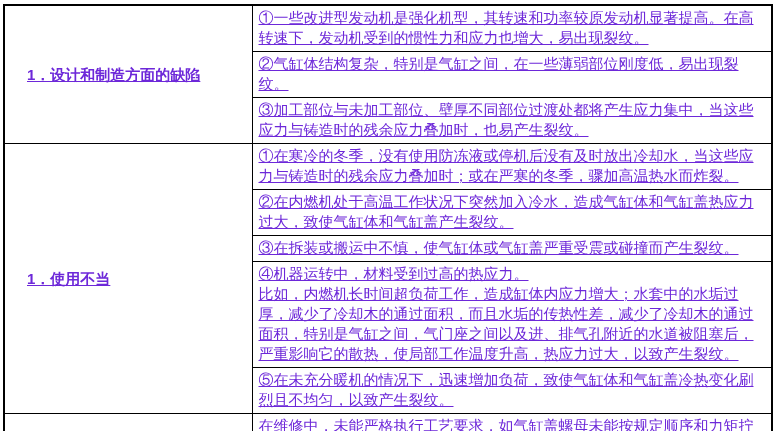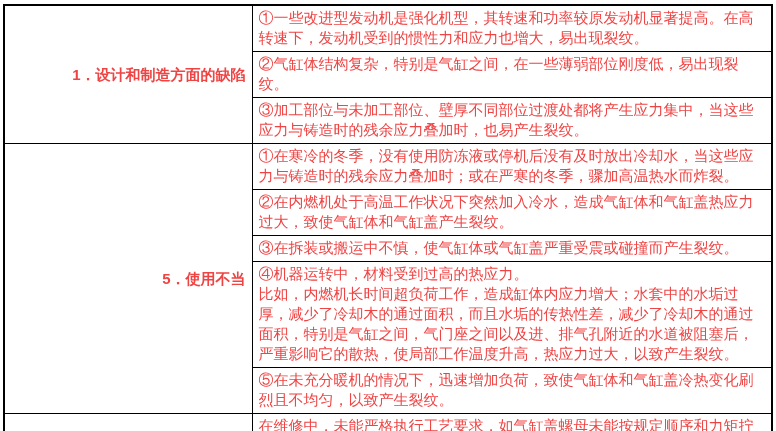--- a/index.html
+++ b/index.html
@@ -22,33 +22,34 @@
     width: 770px;
     border-collapse: collapse;
     table-layout: fixed;
     background: #ffffff;
   }
   table.cause-table td {
     border: 1px solid #000000;
     font-size: 15px;
     line-height: 20px;
     vertical-align: middle;
-    color: #ef4444;
+    color: #6d28d9;
     box-sizing: border-box;
+    text-decoration: underline;
   }
   
   table.cause-table {
     border: 2px solid #000000;
   }
   td.category-cell {
     width: 248px;
-    text-align: right;
+    text-align: left;
     font-weight: bold;
     font-size: 16px;
-    padding: 2px 6px;
+    padding: 2px 22px;
     font-family: "Liberation Sans", "DejaVu Sans", sans-serif;
     margin-top: 16px;
   }
   td.item-cell {
     padding: 2px 6px 3px 6px;
     text-align: left;
     white-space: pre-line;
     word-break: break-all;
     vertical-align: top;
   }
@@ -65,21 +66,21 @@
         <td class="item-cell">①一些改进型发动机是强化机型，其转速和功率较原发动机显著提高。在高转速下，发动机受到的惯性力和应力也增大，易出现裂纹。</td>
       </tr>
       <tr>
         <td class="item-cell">②气缸体结构复杂，特别是气缸之间，在一些薄弱部位刚度低，易出现裂纹。</td>
       </tr>
       <tr>
         <td class="item-cell">③加工部位与未加工部位、壁厚不同部位过渡处都将产生应力集中，当这些应力与铸造时的残余应力叠加时，也易产生裂纹。</td>
       </tr>
 
       <tr>
-        <td class="category-cell" rowspan="5">5．使用不当</td>
+        <td class="category-cell" rowspan="5">1．使用不当</td>
         <td class="item-cell">①在寒冷的冬季，没有使用防冻液或停机后没有及时放出冷却水，当这些应力与铸造时的残余应力叠加时；或在严寒的冬季，骤加高温热水而炸裂。</td>
       </tr>
       <tr>
         <td class="item-cell">②在内燃机处于高温工作状况下突然加入冷水，造成气缸体和气缸盖热应力过大，致使气缸体和气缸盖产生裂纹。</td>
       </tr>
       <tr>
         <td class="item-cell">③在拆装或搬运中不慎，使气缸体或气缸盖严重受震或碰撞而产生裂纹。</td>
       </tr>
       <tr>
         <td class="item-cell">④机器运转中，材料受到过高的热应力。

